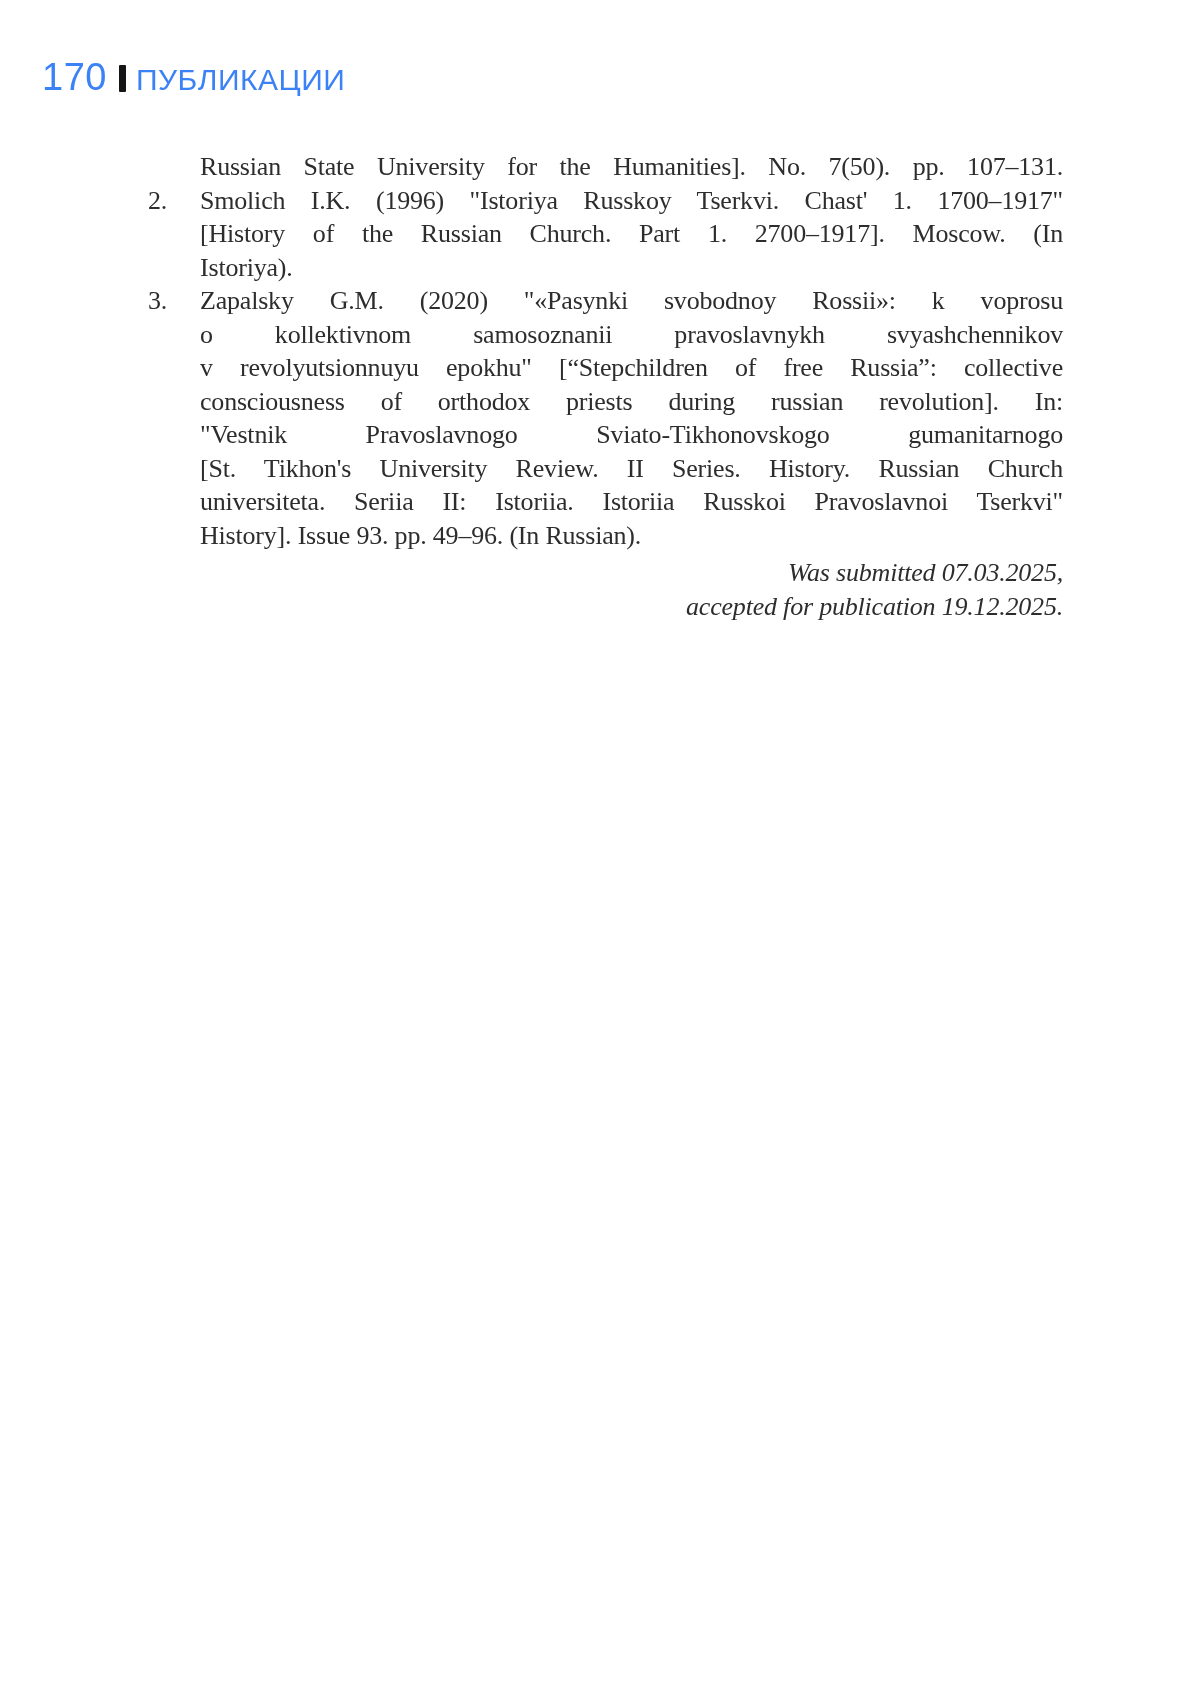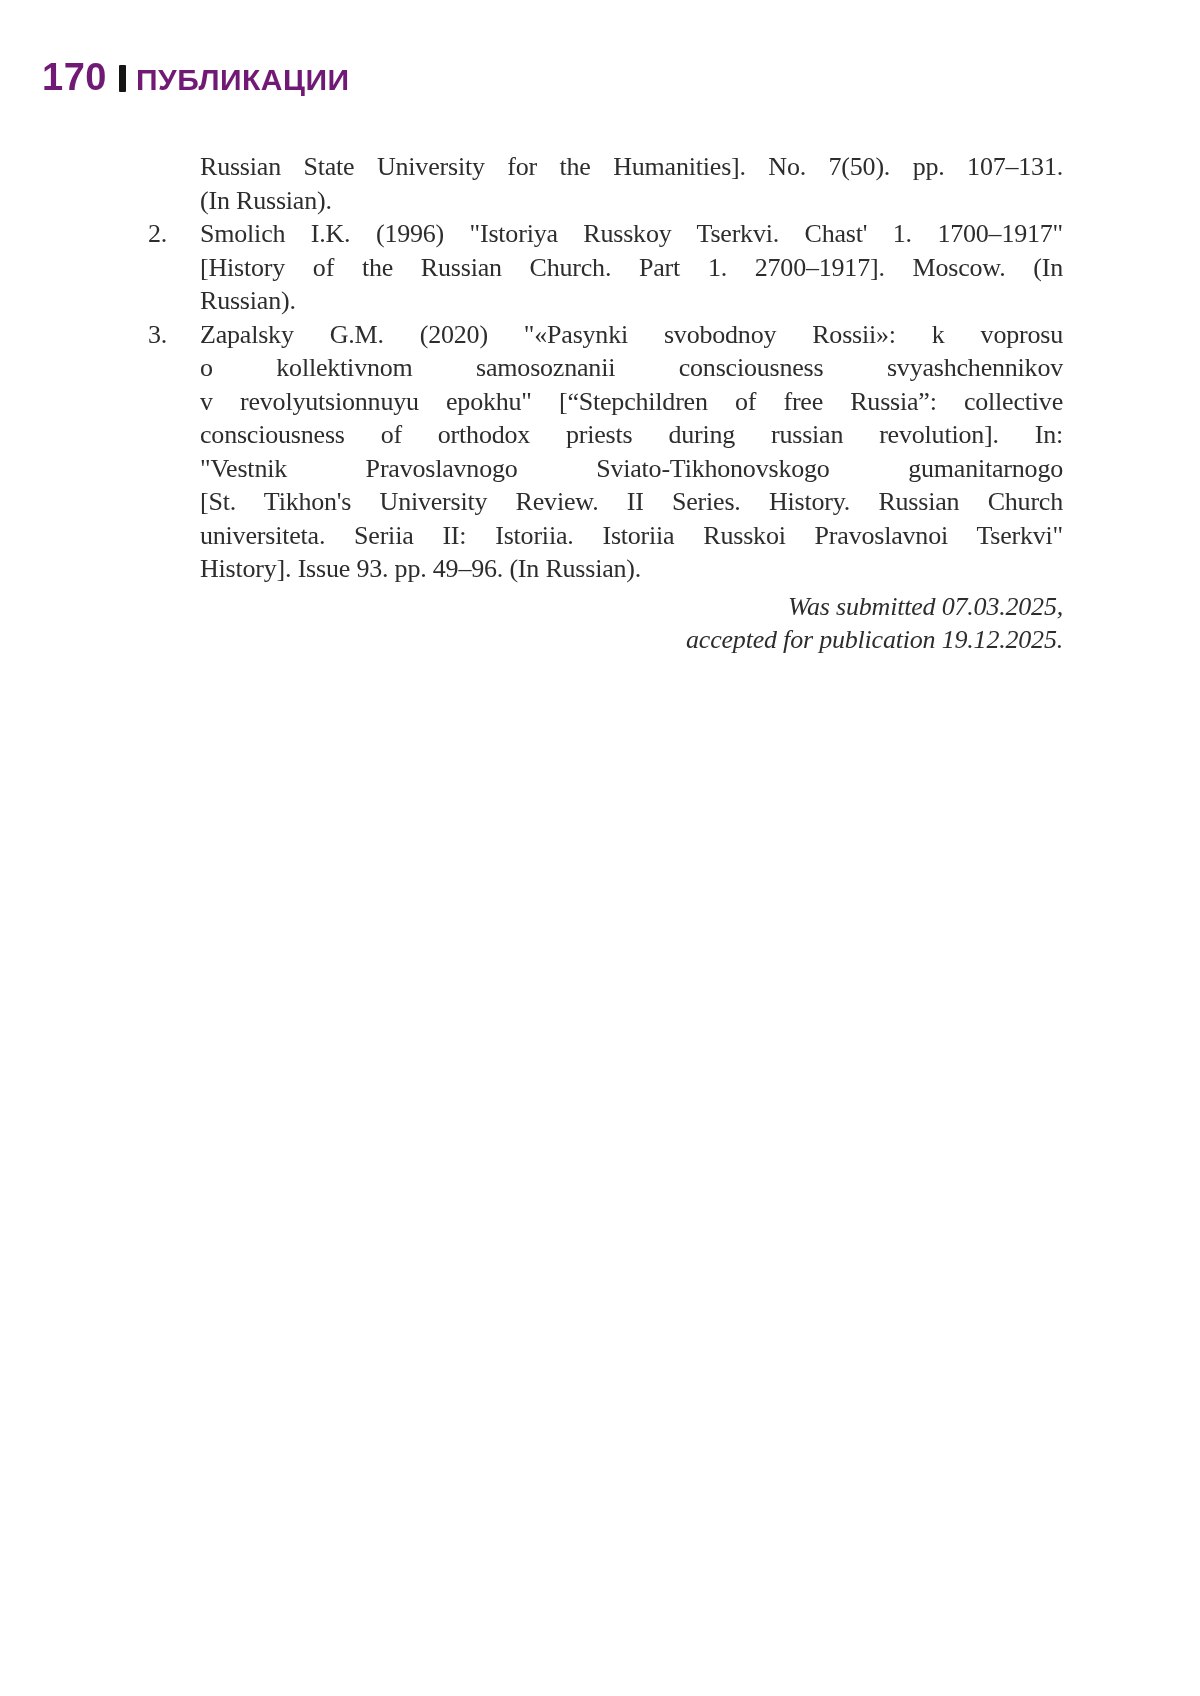--- a/index.html
+++ b/index.html
@@ -15,23 +15,23 @@
     overflow: hidden;
     font-family: "Liberation Serif", serif;
   }
 
   
   .page-header {
     position: absolute;
     left: 42px;
     top: 56px;
     white-space: nowrap;
-    color: #701a75;
+    color: #3b82f6;
     font-family: "Liberation Sans", sans-serif;
-    font-weight: bold;
+    font-weight: normal;
   }
   .page-num {
     font-size: 38px;
     letter-spacing: 0.5px;
   }
   .header-bar {
     display: inline-block;
     width: 7px;
     height: 27px;
     background: #151515;
@@ -97,38 +97,37 @@
   <div class="page-header">
     <span class="page-num">170</span><span class="header-bar"></span><span class="section-title">ПУБЛИКАЦИИ</span>
   </div>
 
   <div class="refs">
 
     <div class="ref-item">
       <div class="ref-num"></div>
       <div class="ref-text">
         <div class="ref-line">Russian State University for the Humanities]. No. 7(50). pp. 107–131.</div>
-        <div class="ref-line last">(In Russian).</div>
       </div>
     </div>
 
     <div class="ref-item">
       <div class="ref-num">2.</div>
       <div class="ref-text">
         <div class="ref-line">Smolich I.K. (1996) "Istoriya Russkoy Tserkvi. Chast' 1. 1700–1917"</div>
         <div class="ref-line">[History of the Russian Church. Part 1. 2700–1917]. Moscow. (In</div>
-        <div class="ref-line last">Russian).</div>
+        <div class="ref-line last">Istoriya).</div>
       </div>
     </div>
 
     <div class="ref-item">
       <div class="ref-num">3.</div>
       <div class="ref-text">
         <div class="ref-line">Zapalsky G.M. (2020) "«Pasynki svobodnoy Rossii»: k voprosu</div>
-        <div class="ref-line">o kollektivnom samosoznanii consciousness svyashchennikov</div>
+        <div class="ref-line">o kollektivnom samosoznanii pravoslavnykh svyashchennikov</div>
         <div class="ref-line">v revolyutsionnuyu epokhu" [“Stepchildren of free Russia”: collective</div>
         <div class="ref-line">consciousness of orthodox priests during russian revolution]. In:</div>
         <div class="ref-line">"Vestnik Pravoslavnogo Sviato-Tikhonovskogo gumanitarnogo</div>
         <div class="ref-line">[St. Tikhon's University Review. II Series. History. Russian Church</div>
         <div class="ref-line">universiteta. Seriia II: Istoriia. Istoriia Russkoi Pravoslavnoi Tserkvi"</div>
         <div class="ref-line last">History]. Issue 93. pp. 49–96. (In Russian).</div>
       </div>
     </div>
 
     <div class="submission">

